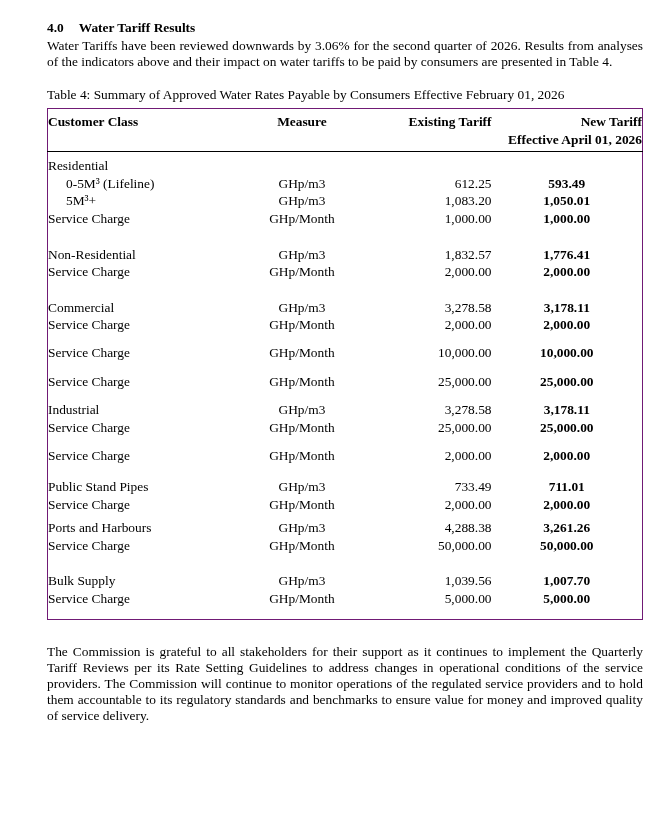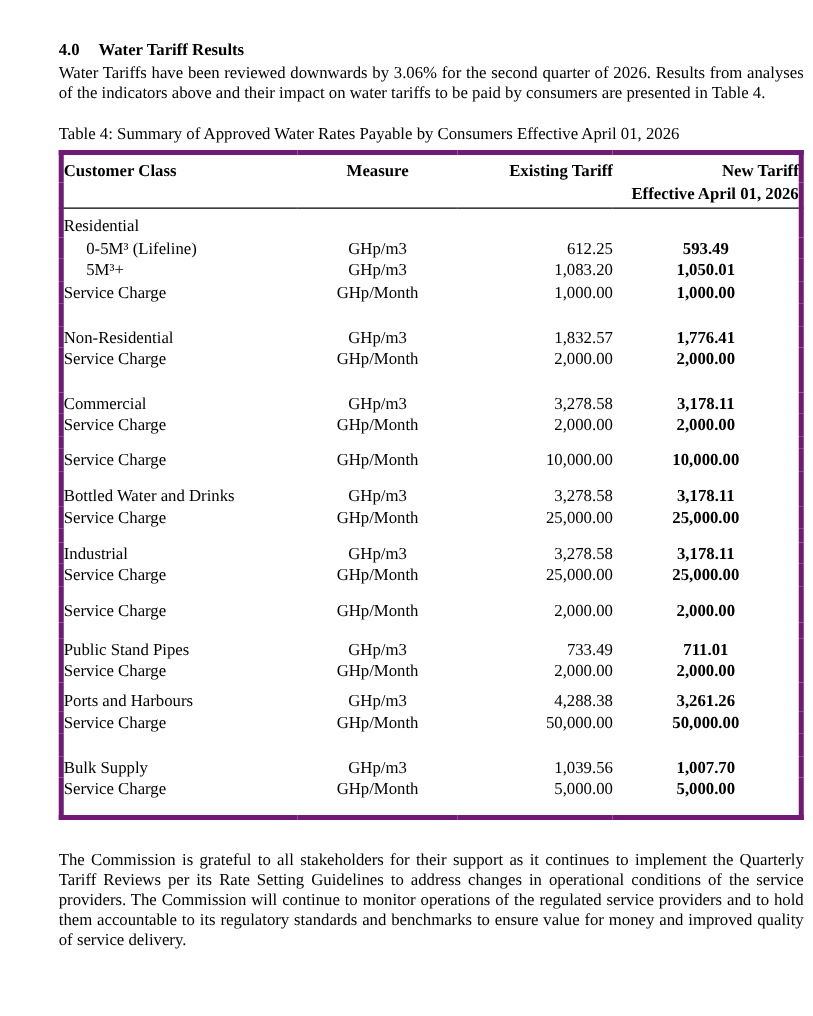--- a/index.html
+++ b/index.html
@@ -9,41 +9,41 @@
     background: #ffffff;
     color: #000000;
     font-family: "Liberation Serif", serif;
     font-size: 13.4px;
     overflow: hidden;
   }
   .page {
     box-sizing: border-box;
     width: 650px;
     height: 647px;
-    padding: 32px 7px 0 47px;
+    padding: 20px 7px 0 47px;
   }
   .heading {
     font-weight: bold;
     line-height: 16px;
     margin: 0 0 2px 0;
   }
   .heading .num { display: inline-block; margin-right: 15px; }
   .para {
     margin: 0;
     line-height: 16px;
     text-align: justify;
   }
   .caption {
     margin: 17px 0 5px 0;
     line-height: 16px;
   }
   table.tariff {
     width: 596px;
     border-collapse: collapse;
-    border: 4px solid #701a75;
+    border: 1px solid #701a75;
     font-size: 13.4px;
   }
   table.tariff col.col1 { width: 190px; }
   table.tariff col.col2 { width: 130px; }
   table.tariff col.col3 { width: 125px; }
   table.tariff col.col4 { width: 151px; }
   table.tariff th, table.tariff td {
     padding: 0;
     line-height: 17.6px;
     vertical-align: bottom;
@@ -67,21 +67,21 @@
 </style>
 </head>
 <body>
 
 <div class="page">
 
   <p class="heading"><span class="num">4.0</span><span>Water Tariff Results</span></p>
 
   <p class="para">Water Tariffs have been reviewed downwards by 3.06% for the second quarter of 2026. Results from analyses of the indicators above and their impact on water tariffs to be paid by consumers are presented in Table 4.</p>
 
-  <p class="caption">Table 4: Summary of Approved Water Rates Payable by Consumers Effective April 01, 2026</p>
+  <p class="caption">Table 4: Summary of Approved Water Rates Payable by Consumers Effective February 01, 2026</p>
 
   <table class="tariff">
     <colgroup>
       <col class="col1">
         <col class="col2">
         <col class="col3">
         <col class="col4">
     </colgroup>
     <thead>
       <tr class="headrow1">
@@ -158,50 +158,44 @@
         <tr>
           <td class="c1">Service Charge</td>
           <td class="c2">GHp/Month</td>
           <td class="c3">10,000.00</td>
           <td class="c4">10,000.00</td>
         </tr>
         <tr class="spacer">
           <td colspan="4" style="height: 11px;"></td>
         </tr>
         <tr>
-          <td class="c1">Bottled Water and Drinks</td>
+          <td class="c1">Service Charge</td>
+          <td class="c2">GHp/Month</td>
+          <td class="c3">25,000.00</td>
+          <td class="c4">25,000.00</td>
+        </tr>
+        <tr class="spacer">
+          <td colspan="4" style="height: 11px;"></td>
+        </tr>
+        <tr>
+          <td class="c1">Industrial</td>
           <td class="c2">GHp/m3</td>
           <td class="c3">3,278.58</td>
           <td class="c4">3,178.11</td>
         </tr>
         <tr>
           <td class="c1">Service Charge</td>
           <td class="c2">GHp/Month</td>
           <td class="c3">25,000.00</td>
           <td class="c4">25,000.00</td>
         </tr>
         <tr class="spacer">
           <td colspan="4" style="height: 11px;"></td>
         </tr>
         <tr>
-          <td class="c1">Industrial</td>
-          <td class="c2">GHp/m3</td>
-          <td class="c3">3,278.58</td>
-          <td class="c4">3,178.11</td>
-        </tr>
-        <tr>
-          <td class="c1">Service Charge</td>
-          <td class="c2">GHp/Month</td>
-          <td class="c3">25,000.00</td>
-          <td class="c4">25,000.00</td>
-        </tr>
-        <tr class="spacer">
-          <td colspan="4" style="height: 11px;"></td>
-        </tr>
-        <tr>
           <td class="c1">Service Charge</td>
           <td class="c2">GHp/Month</td>
           <td class="c3">2,000.00</td>
           <td class="c4">2,000.00</td>
         </tr>
         <tr class="spacer">
           <td colspan="4" style="height: 13px;"></td>
         </tr>
         <tr>
           <td class="c1">Public Stand Pipes</td>

